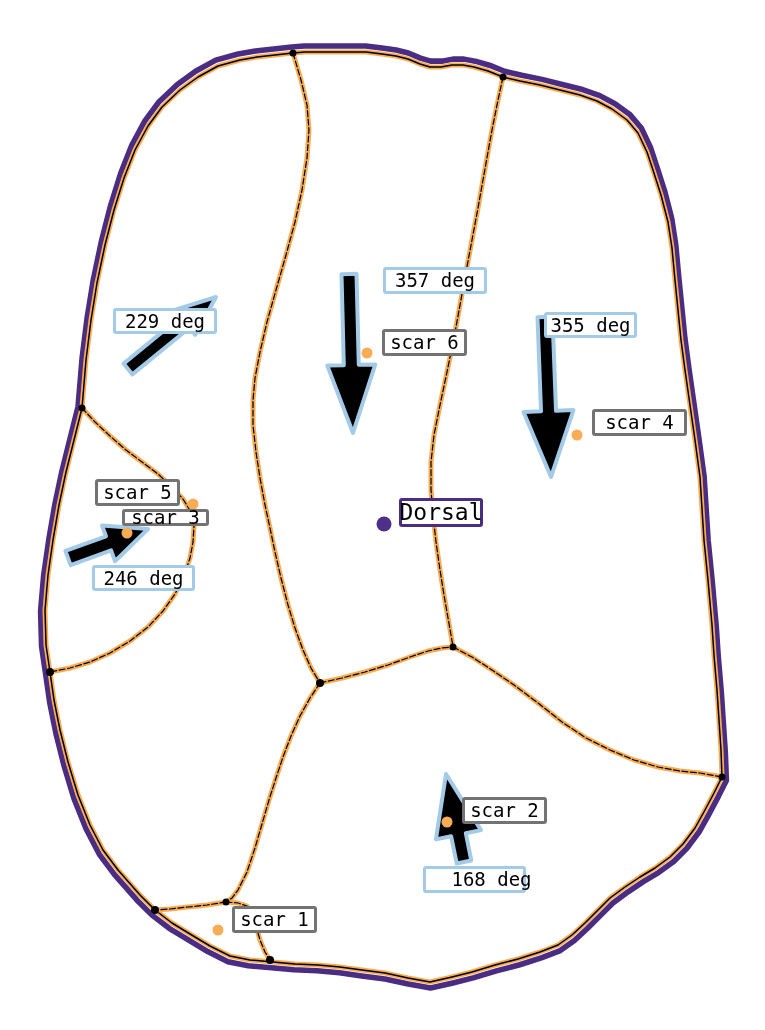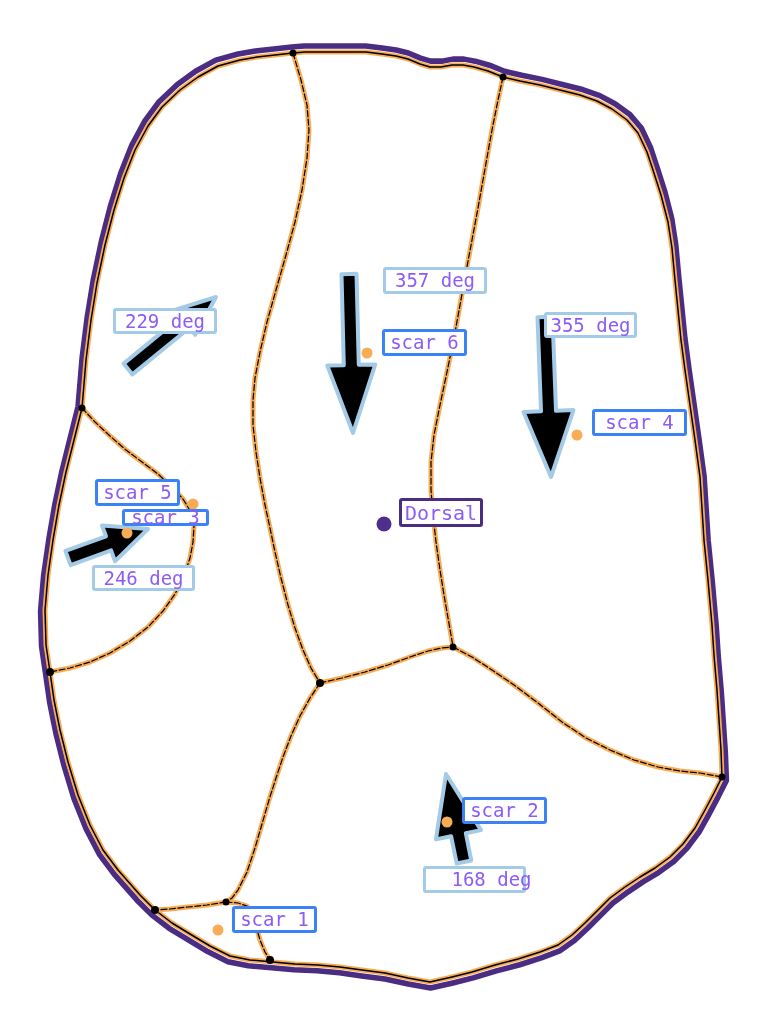--- a/index.html
+++ b/index.html
@@ -1,23 +1,23 @@
 <!DOCTYPE html>
 <html><head>
 <meta charset="utf-8">
 <style>
   html,body{margin:0;padding:0;background:#ffffff;}
   #stage{position:relative;width:765px;height:1030px;background:#ffffff;overflow:hidden;
          font-family:"DejaVu Sans Mono","Liberation Mono",monospace;}
   #stage svg{position:absolute;left:0;top:0;}
   .diagram-label{position:absolute;display:flex;align-items:center;justify-content:center;
-      background:#ffffff;color:#8b5cf6;font-size:19px;line-height:1;border-radius:3px;
+      background:#ffffff;color:#000000;font-size:19px;line-height:1;border-radius:3px;
       white-space:pre;box-sizing:border-box;}
   .lbl-blue{border:3px solid #a3cbe8;}
-  .lbl-orange{border:3px solid #3b82f6;}
+  .lbl-orange{border:3px solid #737373;}
   .lbl-purple{border:3px solid #4b2c83;}
 </style>
 </head>
 <body>
 
 <div id="stage">
   <svg width="765" height="1030" viewBox="0 0 765 1030">
     <defs>
       <path id="outline-path" fill="none" d="M240,60 L218,66 L198,77 L180,90 L162,107 L148,126 L135,150 L124,178 L114,210 L105,245 L97,283 L91,320 L86,360 L82,408 L74,440 L66,472 L59,505 L53,540 L48,575 L45,610 L46,645 L50,672 L54,700 L60,730 L68,762 L78,795 L90,825 L103,850 L118,870 L140,895 L155,910 L172,923 L190,934 L210,946 L230,956 L250,960 L273,962 L295,964 L318,965 L340,967 L362,970 L385,973 L408,978 L430,982 L452,977 L472,972 L495,965 L518,959 L540,952 L558,945 L572,935 L585,923 L598,910 L610,898 L625,887 L640,877 L655,868 L670,857 L683,844 L695,828 L705,810 L714,793 L722,777 L721,750 L719,720 L717,690 L714,655 L712,625 L708,580 L704,540 L700,477 L695,440 L690,405 L685,370 L681,340 L678,310 L675,280 L672,248 L668,222 L661,195 L653,170 L647,152 L638,133 L627,120 L612,109 L597,101 L580,95 L560,90 L540,85 L520,81 L503,77 L488,71 L474,67 L463,65 L452,65 L441,67 L430,67 L420,64 L408,59 L396,56 L382,54 L366,52 L350,52 L334,52 L318,52 L305,52 L293,53 L275,55 L257,57 Z"></path>
       <g id="scar-lines" fill="none">
@@ -73,17 +73,17 @@
   </svg>
 
   <div class="diagram-label lbl-blue" style="left:113px;top:308px;width:104px;height:26px;">229 deg</div>
   <div class="diagram-label lbl-blue" style="left:383px;top:267px;width:104px;height:27px;">357 deg</div>
   <div class="diagram-label lbl-orange" style="left:382px;top:329px;width:85px;height:27px;">scar 6</div>
   <div class="diagram-label lbl-blue" style="left:544px;top:312px;width:93px;height:26px;">355 deg</div>
   <div class="diagram-label lbl-orange" style="left:592px;top:409px;width:95px;height:27px;">scar 4</div>
   <div class="diagram-label lbl-orange" style="left:95px;top:479px;width:85px;height:27px;">scar 5</div>
   <div class="diagram-label lbl-orange" style="left:122px;top:509px;width:87px;height:17px;">scar 3</div>
   <div class="diagram-label lbl-blue" style="left:92px;top:565px;width:103px;height:26px;">246 deg</div>
-  <div class="diagram-label lbl-purple" style="left:399px;top:498px;width:84px;height:29px;font-size:20px;">Dorsal</div>
+  <div class="diagram-label lbl-purple" style="left:399px;top:498px;width:84px;height:29px;font-size:23px;">Dorsal</div>
   <div class="diagram-label lbl-orange" style="left:462px;top:797px;width:85px;height:27px;">scar 2</div>
   <div class="diagram-label lbl-blue" style="left:423px;top:866px;width:103px;height:27px;padding-left:34px;">168 deg</div>
   <div class="diagram-label lbl-orange" style="left:232px;top:906px;width:85px;height:27px;">scar 1</div>
 </div>
 
 </body></html>

